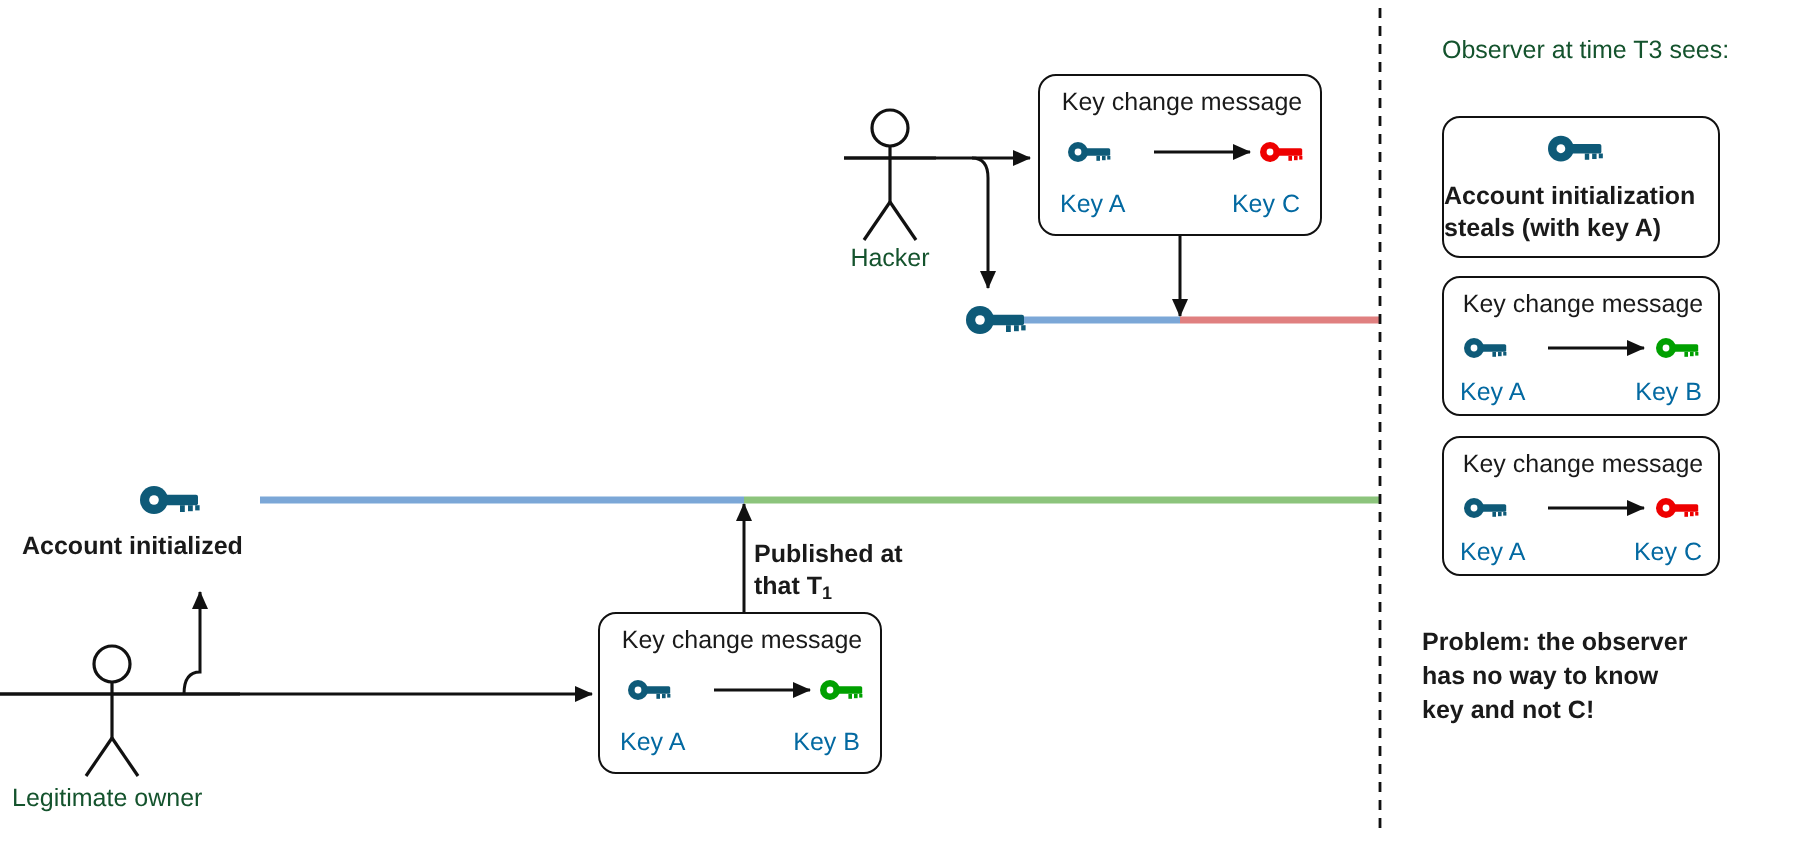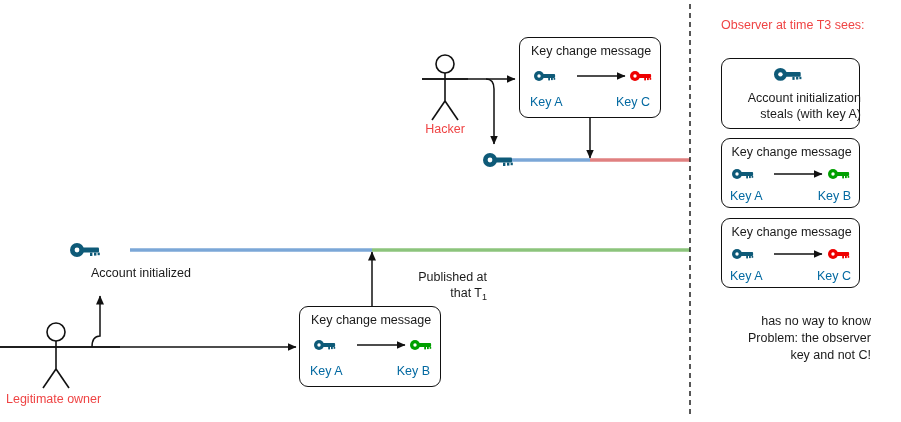--- a/index.html
+++ b/index.html
@@ -1,20 +1,20 @@
 <!DOCTYPE html>
 <html><head>
 <meta charset="utf-8">
 <style>
   html,body{margin:0;padding:0;background:#ffffff;}
   body{font-family:"Liberation Sans","DejaVu Sans",sans-serif;}
   #stage{position:relative;width:901px;height:422px;background:#ffffff;overflow:hidden;}
   .abs{position:absolute;}
-  .lbl{font-size:12.5px;color:#ef4444;line-height:15px;text-align:center;white-space:nowrap;}
-  .lbl2{font-size:12.5px;color:#1a1a1a;line-height:16px;text-align:right;}
+  .lbl{font-size:12.5px;color:#14532d;line-height:15px;text-align:center;white-space:nowrap;}
+  .lbl2{font-size:12.5px;color:#1a1a1a;line-height:16px;text-align:left;font-weight:bold;}
   .box{position:absolute;border:1.4px solid #111;border-radius:9px;background:#fff;box-sizing:border-box;}
   .boxtitle{font-size:12.5px;color:#1a1a1a;text-align:center;white-space:nowrap;}
   .keylbl{font-size:12.5px;color:#0369a1;white-space:nowrap;}
   svg{display:block;overflow:visible;}
   sub{font-size:9px;vertical-align:-0.28em;}
 </style>
 </head>
 <body>
 
 <div id="stage">
@@ -170,18 +170,18 @@
       <line x1="52" y1="9" x2="100" y2="9" stroke="#111" stroke-width="1.4" marker-end="url(#ah)"></line>
       <g fill="#ee0000" transform="translate(106,3)">
           <use href="#keyglyph_sm"></use>
         </g>
     </svg>
     <div class="keylbl abs" style="left:8px;top:50px;">Key A</div>
     <div class="keylbl abs" style="right:8px;top:50px;">Key C</div>
   </div>
 
   <div class="abs lbl2" style="left:711px;top:313px;width:160px;line-height:17px;">
+    <div>Problem: the observer</div>
     <div>has no way to know</div>
-    <div>Problem: the observer</div>
     <div>key and not C!</div>
   </div>
 
 </div>
 
 </body></html>

